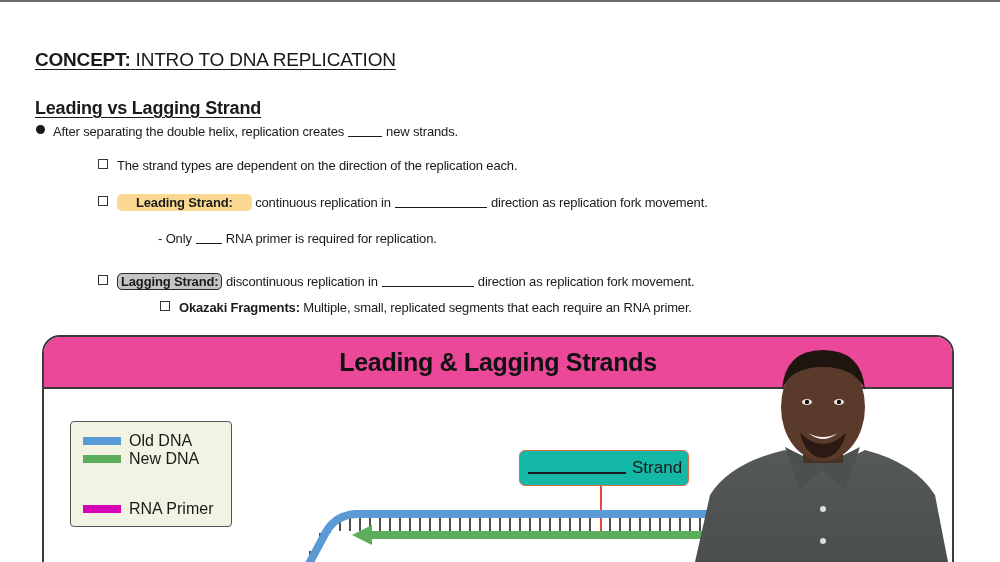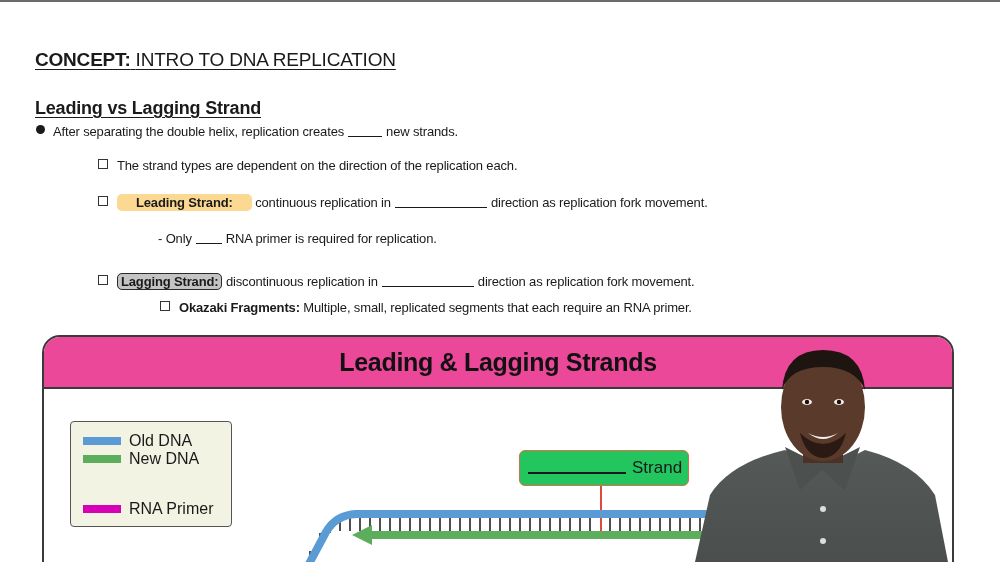--- a/index.html
+++ b/index.html
@@ -44,21 +44,21 @@
 
   .legend {
     position: absolute; left: 26px; top: 84px; width: 160px; height: 104px;
     background: #f2f3e3; border: 1.5px solid #555; border-radius: 4px;
   }
   .legend-item { position: absolute; left: 12px; display: flex; align-items: center; font-size: 16px; }
   .legend-swatch { width: 38px; height: 8px; margin-right: 8px; }
 
   .strand-label {
     position: absolute; left: 475px; top: 113px; width: 168px; height: 34px;
-    background: #22c55e; border: 1.5px solid #e06b47; border-radius: 6px;
+    background: #14b8a6; border: 1.5px solid #e06b47; border-radius: 6px;
     display: flex; align-items: center; font-size: 17px;
   }
   .strand-label .blank-line { display: inline-block; width: 98px; border-bottom: 2px solid #1a1a1a; margin: 10px 6px 0 8px; }
 
   .diagram-svg { position: absolute; left: 0; top: 0; }
 
   .presenter {
     position: absolute; left: 690px; top: 345px; width: 265px; height: 217px;
   }
 </style>

